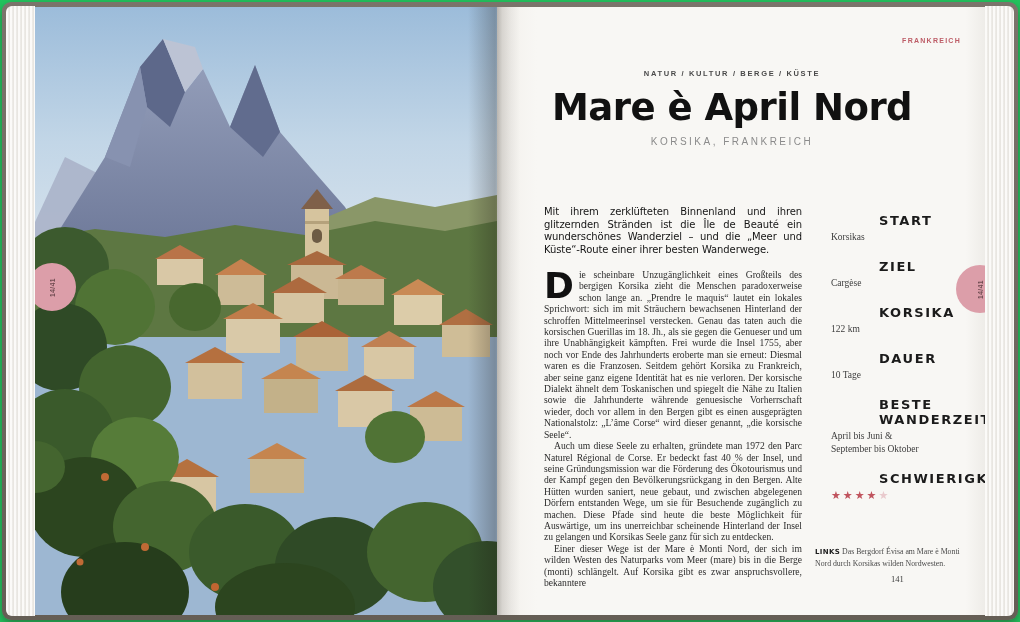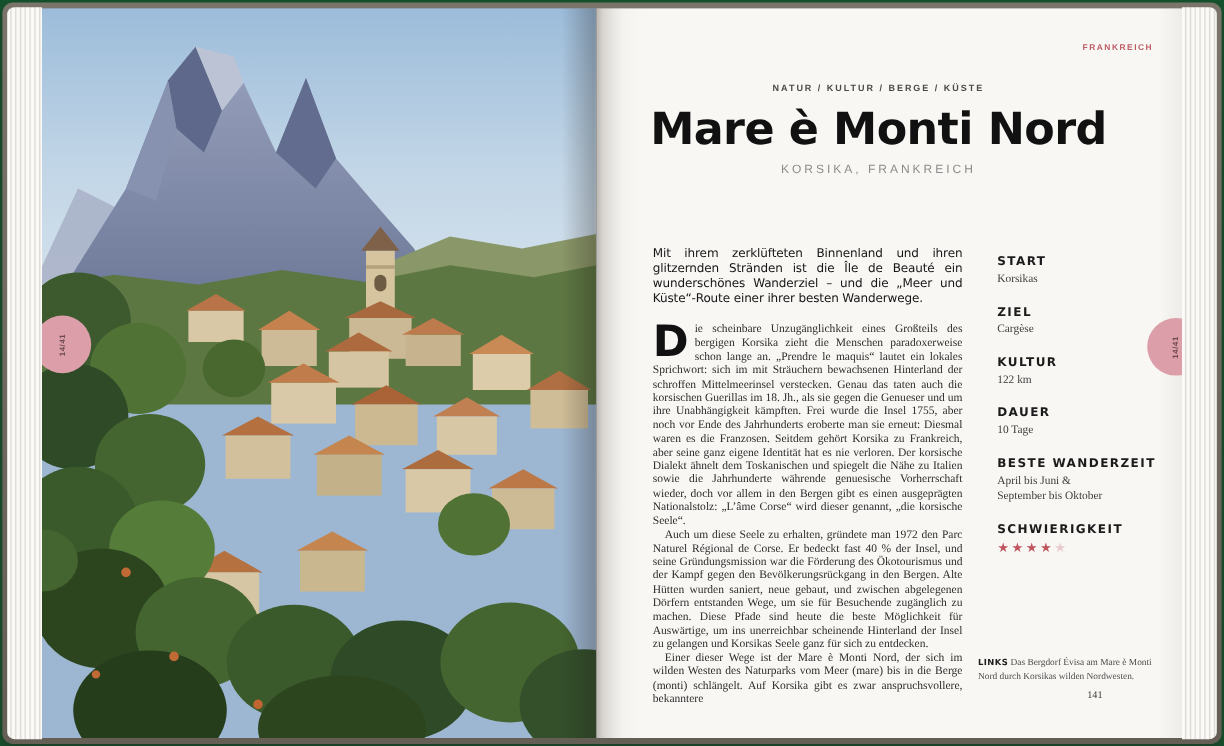--- a/index.html
+++ b/index.html
@@ -1,18 +1,18 @@
 <!DOCTYPE html>
 <html><head>
 <meta charset="utf-8">
 <style>
   * { margin:0; padding:0; box-sizing:border-box; }
   html,body { width:1020px; height:622px; overflow:hidden; background:#efedea;
               font-family:"Liberation Sans", sans-serif; }
-  .stage { position:relative; width:1020px; height:622px; background:#14532d; }
+  .stage { position:relative; width:1020px; height:622px; background:#22c55e; }
 
   
   .cover { position:absolute; left:2px; top:2px; width:1016px; height:618px;
            background:linear-gradient(#7b746b,#655e55); border-radius:9px;
            box-shadow:0 4px 10px rgba(40,35,30,.45); }
   .edges { position:absolute; top:6px; bottom:6px; width:29px; z-index:3;
            background:repeating-linear-gradient(90deg,#fbfaf8 0px,#fbfaf8 2px,#dedbd5 3px,#f3f1ed 4px); }
   .edges-left  { left:6px;  border-radius:6px 0 0 6px; }
   .edges-right { right:6px; border-radius:0 6px 6px 0; }
 
@@ -45,30 +45,30 @@
            font-family:"DejaVu Sans", sans-serif; letter-spacing:-.1px; }
   .bodycol { left:47px; top:262px; width:258px; font-family:"Liberation Serif", serif;
              font-size:9.6px; line-height:11.4px; color:#2c2c2c; text-align:justify; }
   .bodycol p + p { text-indent:10px; }
   .dropcap { float:left; font-family:"DejaVu Sans", sans-serif; font-weight:800;
              font-size:36px; line-height:30px; padding:2px 5px 0 0; color:#111; }
 
   
   .facts { left:334px; top:206px; width:140px; }
   .fact { margin-bottom:15px; }
-  .fact-label { font-size:10px; font-weight:bold; letter-spacing:.12em; color:#1b1b1b;
-                font-family:"DejaVu Sans", sans-serif; }
+  .fact-label { font-size:13px; font-weight:bold; letter-spacing:.12em; color:#1b1b1b;
+                font-family:"DejaVu Sans", sans-serif;margin-left:48px; }
   .fact-value { margin-top:3px; font-family:"Liberation Serif", serif; font-size:9.5px;
                 color:#3d3d3d; white-space:pre-line; line-height:13px; }
   .stars { margin-top:3px; font-size:11px; letter-spacing:2px; }
 
   .caption { left:318px; top:539px; width:160px; font-family:"Liberation Serif", serif;
              font-size:7.8px; line-height:11px; color:#4a4a4a; }
   .caption b { font-family:"DejaVu Sans", sans-serif; font-size:7px; letter-spacing:.05em; color:#1d1d1d; }
-  .pagenum { left:394px; top:567px; font-family:"Liberation Serif", serif; font-size:8.5px; color:#3a3a3a;margin-left:15px; }
+  .pagenum { left:394px; top:567px; font-family:"Liberation Serif", serif; font-size:8.5px; color:#3a3a3a; }
 
   svg { display:block; }
 </style>
 </head>
 <body>
 
 <div class="stage">
   <div class="cover"></div>
 
   <div class="left-page">
@@ -195,21 +195,21 @@
           <circle cx="45" cy="555" r="3.5" fill="#c06a35"></circle>
       </g>
     </svg>
   </div>
 
   <div class="right-page">
     <div class="rp country" style="position:absolute; color:#bd5c66;">FRANKREICH</div>
 
     <div class="rp headgroup" style="position:absolute;">
       <div class="kicker">NATUR / KULTUR / BERGE / KÜSTE</div>
-      <div class="title">Mare è Monti Nord</div>
+      <div class="title">Mare è April Nord</div>
       <div class="subtitle">KORSIKA, FRANKREICH</div>
     </div>
 
     <div class="rp intro" style="position:absolute;">Mit ihrem zerklüfteten Binnenland und ihren glitzernden Stränden ist die Île de Beauté ein wunderschönes Wander­ziel – und die „Meer und Küste“-Route einer ihrer besten Wanderwege.</div>
 
     <div class="rp bodycol" style="position:absolute;">
       <p><span class="dropcap">D</span><span>ie scheinbare Unzugänglichkeit eines Großteils des bergigen Korsika zieht die Menschen paradoxerweise schon lange an. „Prendre le maquis“ lautet ein lokales Sprichwort: sich im mit Sträuchern bewachsenen Hinterland der schroffen Mittelmeerinsel verstecken. Genau das taten auch die korsischen Guerillas im 18. Jh., als sie gegen die Genueser und um ihre Unabhängigkeit kämpften. Frei wurde die Insel 1755, aber noch vor Ende des Jahrhunderts eroberte man sie erneut: Diesmal waren es die Franzosen. Seitdem gehört Korsika zu Frankreich, aber seine ganz eigene Identität hat es nie verloren. Der korsische Dialekt ähnelt dem Toskanischen und spiegelt die Nähe zu Italien sowie die Jahrhunderte währende genuesische Vorherrschaft wieder, doch vor allem in den Bergen gibt es einen ausgeprägten Nationalstolz: „L’âme Corse“ wird dieser genannt, „die korsische Seele“.</span></p>
       <p>Auch um diese Seele zu erhalten, gründete man 1972 den Parc Naturel Régional de Corse. Er bedeckt fast 40 % der Insel, und seine Gründungsmission war die Förderung des Ökotourismus und der Kampf gegen den Bevölkerungsrückgang in den Bergen. Alte Hütten wurden saniert, neue gebaut, und zwischen abgelegenen Dörfern entstanden Wege, um sie für Besuchende zugänglich zu machen. Diese Pfade sind heute die beste Möglichkeit für Auswärtige, um ins unerreichbar scheinende Hinterland der Insel zu gelangen und Korsikas Seele ganz für sich zu entdecken.</p>
       <p>Einer dieser Wege ist der Mare è Monti Nord, der sich im wilden Westen des Naturparks vom Meer (mare) bis in die Berge (monti) schlängelt. Auf Korsika gibt es zwar anspruchsvollere, bekanntere</p>
     </div>
@@ -217,21 +217,21 @@
     <div class="rp facts" style="position:absolute;">
       <div class="fact">
         <div class="fact-label">START</div>
         <div class="fact-value">Korsikas</div>
       </div>
       <div class="fact">
         <div class="fact-label">ZIEL</div>
         <div class="fact-value">Cargèse</div>
       </div>
       <div class="fact">
-        <div class="fact-label">KULTUR</div>
+        <div class="fact-label">KORSIKA</div>
         <div class="fact-value">122 km</div>
       </div>
       <div class="fact">
         <div class="fact-label">DAUER</div>
         <div class="fact-value">10 Tage</div>
       </div>
       <div class="fact">
         <div class="fact-label">BESTE WANDERZEIT</div>
         <div class="fact-value">April bis Juni &amp;
 September bis Oktober</div>

